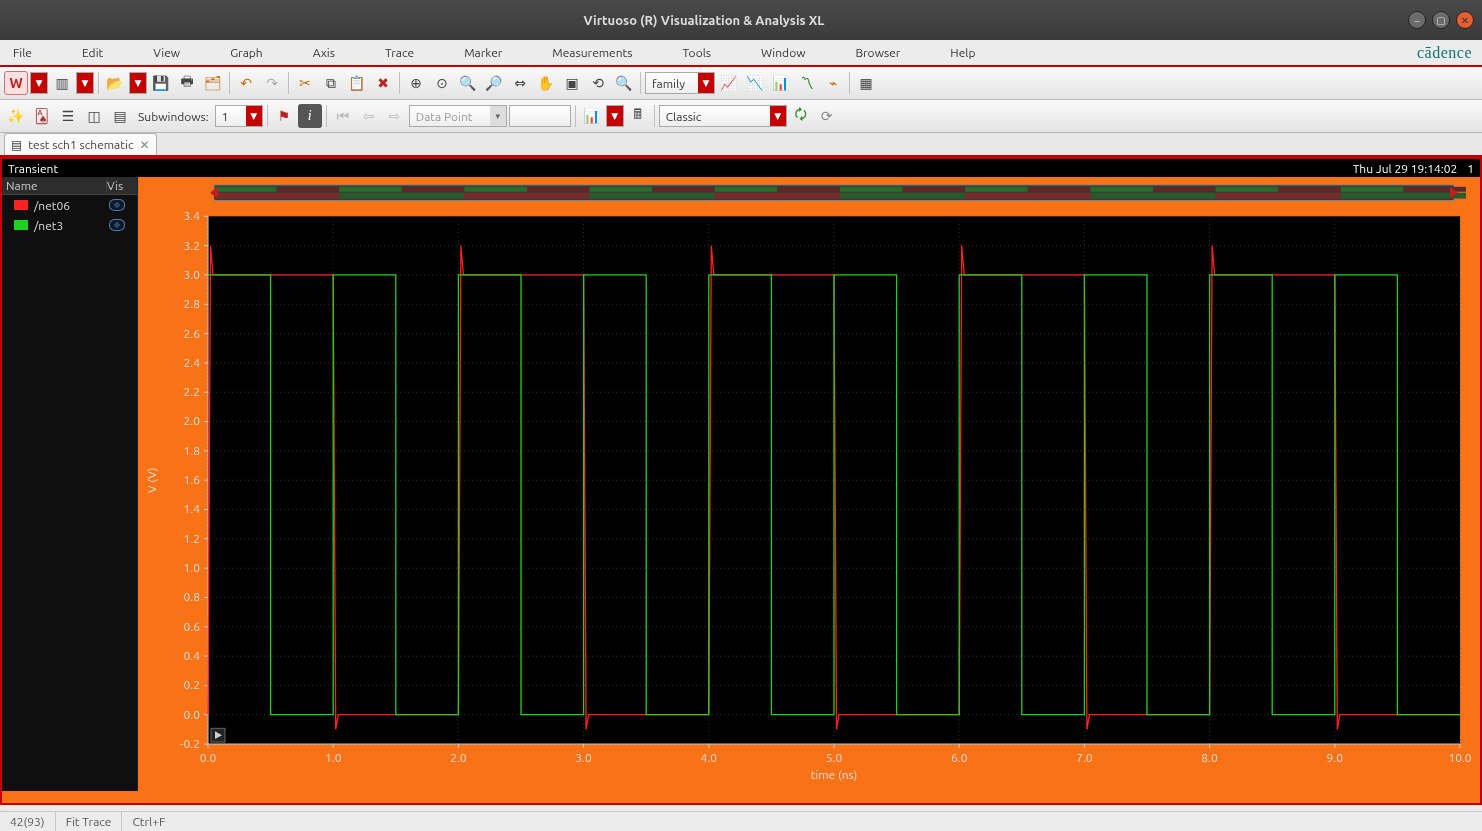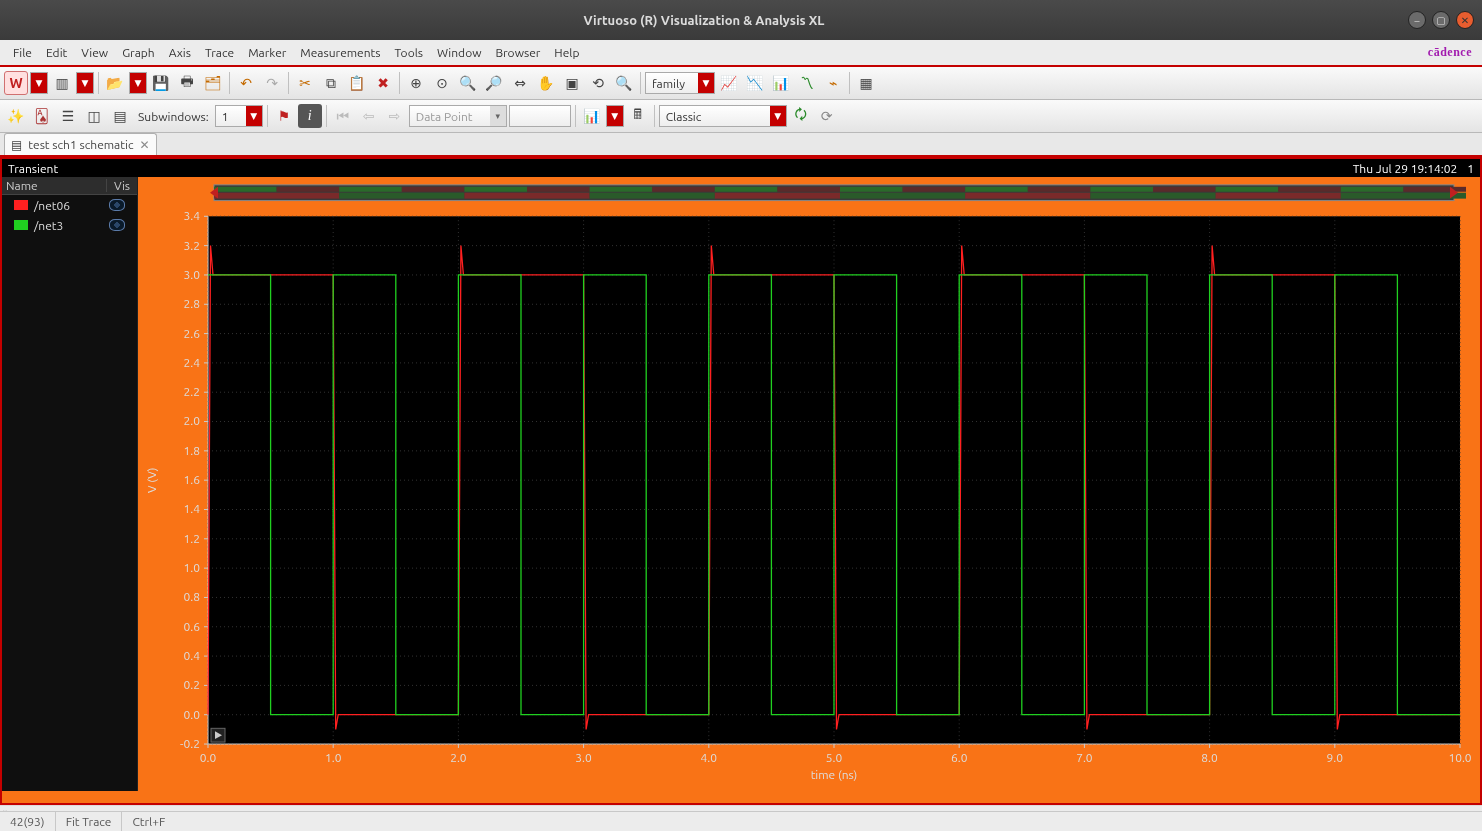--- a/index.html
+++ b/index.html
@@ -7,23 +7,23 @@
 
 
 .titlebar { height:40px; background:linear-gradient(#4a4a4a,#3a3a3a); display:flex; align-items:center; color:#dcdcdc; }
 .titlebar .title { flex:1; text-align:center; font-weight:bold; font-size:13px; }
 .titlebar .wm { display:flex; gap:6px; padding-right:8px; }
 .wm-btn { width:18px; height:18px; border-radius:9px; border:1px solid #222; display:flex; align-items:center; justify-content:center; font-size:10px; color:#333; }
 .wm-min,.wm-max { background:#6b6b6b; color:#ddd; }
 .wm-close { background:#e85d2f; }
 
 
-.menubar { height:27px; background:#ececec; border-bottom:2px solid #c40000; display:flex; align-items:center; padding:0 6px; }
+.menubar { height:27px; background:#ececec; border-bottom:2px solid #c40000; display:flex; align-items:center; padding:0 6px;gap:36px; }
 .menu-item { padding:3px 7px; color:#333; }
-.menubar .brand { margin-left:auto; font-family:serif; font-weight:bold; font-size:12px; letter-spacing:.5px; color:#a21caf; padding-right:4px;}
+.menubar .brand { margin-left:auto; font-family:serif; font-weight:normal; font-size:16px; letter-spacing:.5px; color:#0f766e; padding-right:4px;}
 
 
 .toolbar { background:linear-gradient(#fafafa,#e4e4e4); border-bottom:1px solid #b8b8b8; display:flex; align-items:center; padding:2px 4px; gap:2px; height:33px; }
 .tb-btn { width:24px; height:24px; border:1px solid transparent; border-radius:3px; display:flex; align-items:center; justify-content:center; font-size:14px; color:#444; }
 .tb-sep { width:1px; height:22px; background:#c0c0c0; margin:0 2px; }
 .tb-combo { height:22px; border:1px solid #aaa; background:linear-gradient(#fff,#eee); display:flex; align-items:center; font-size:12px; color:#333; }
 .tb-combo .cbody { padding:0 6px; min-width:40px;}
 .tb-combo .cdd { width:16px; background:#c40000; height:100%; display:flex; align-items:center; justify-content:center; color:#fff; font-size:9px; }
 .flat-combo .cdd { background:#ddd; color:#666; }
 
@@ -35,21 +35,21 @@
 
 .plotwrap { flex:1; background:#f97316; border:2px solid #c40000; position:relative; }
 .plothdr { position:absolute; top:0; left:0; right:0; height:18px; background:#000; color:#fff; display:flex; align-items:center; padding:0 6px; font-size:12px; }
 .plothdr .ts { margin-left:auto; margin-right:10px; font-size:12px;}
 .plothdr .one { font-size:12px; }
 
 
 .legend { position:absolute; top:18px; left:0; width:136px; bottom:12px; background:#0f0f0f; border-right:1px solid #222; }
 .legend-hdr { display:flex; background:#2d2d2d; color:#ccc; height:18px; align-items:center; border-bottom:1px solid #444;}
 .legend-hdr .nm { flex:1; padding-left:4px; border-right:1px solid #444; }
-.legend-hdr .vs { width:30px; text-align:center;}
+.legend-hdr .vs { width:30px; }
 .legend-row { display:flex; align-items:center; height:20px; color:#ddd; padding:0 12px; gap:6px;}
 .swatch { width:14px; height:10px;}
 .eye { margin-left:auto; width:16px; height:12px; border-radius:6px/5px; border:1px solid #5a7aa8; background:radial-gradient(circle at 50% 50%,#2a4668 30%,#0a1a2a 31%);}
 
 
 .plotsvg { position:absolute; top:18px; left:136px; right:0; bottom:0; }
 
 
 .status { height:20px; background:#ececec; border-top:1px solid #c8c8c8; display:flex; align-items:center; font-size:11px; color:#555; }
 .status .cell { padding:0 10px; border-right:1px solid #c8c8c8; height:100%; display:flex; align-items:center;}

